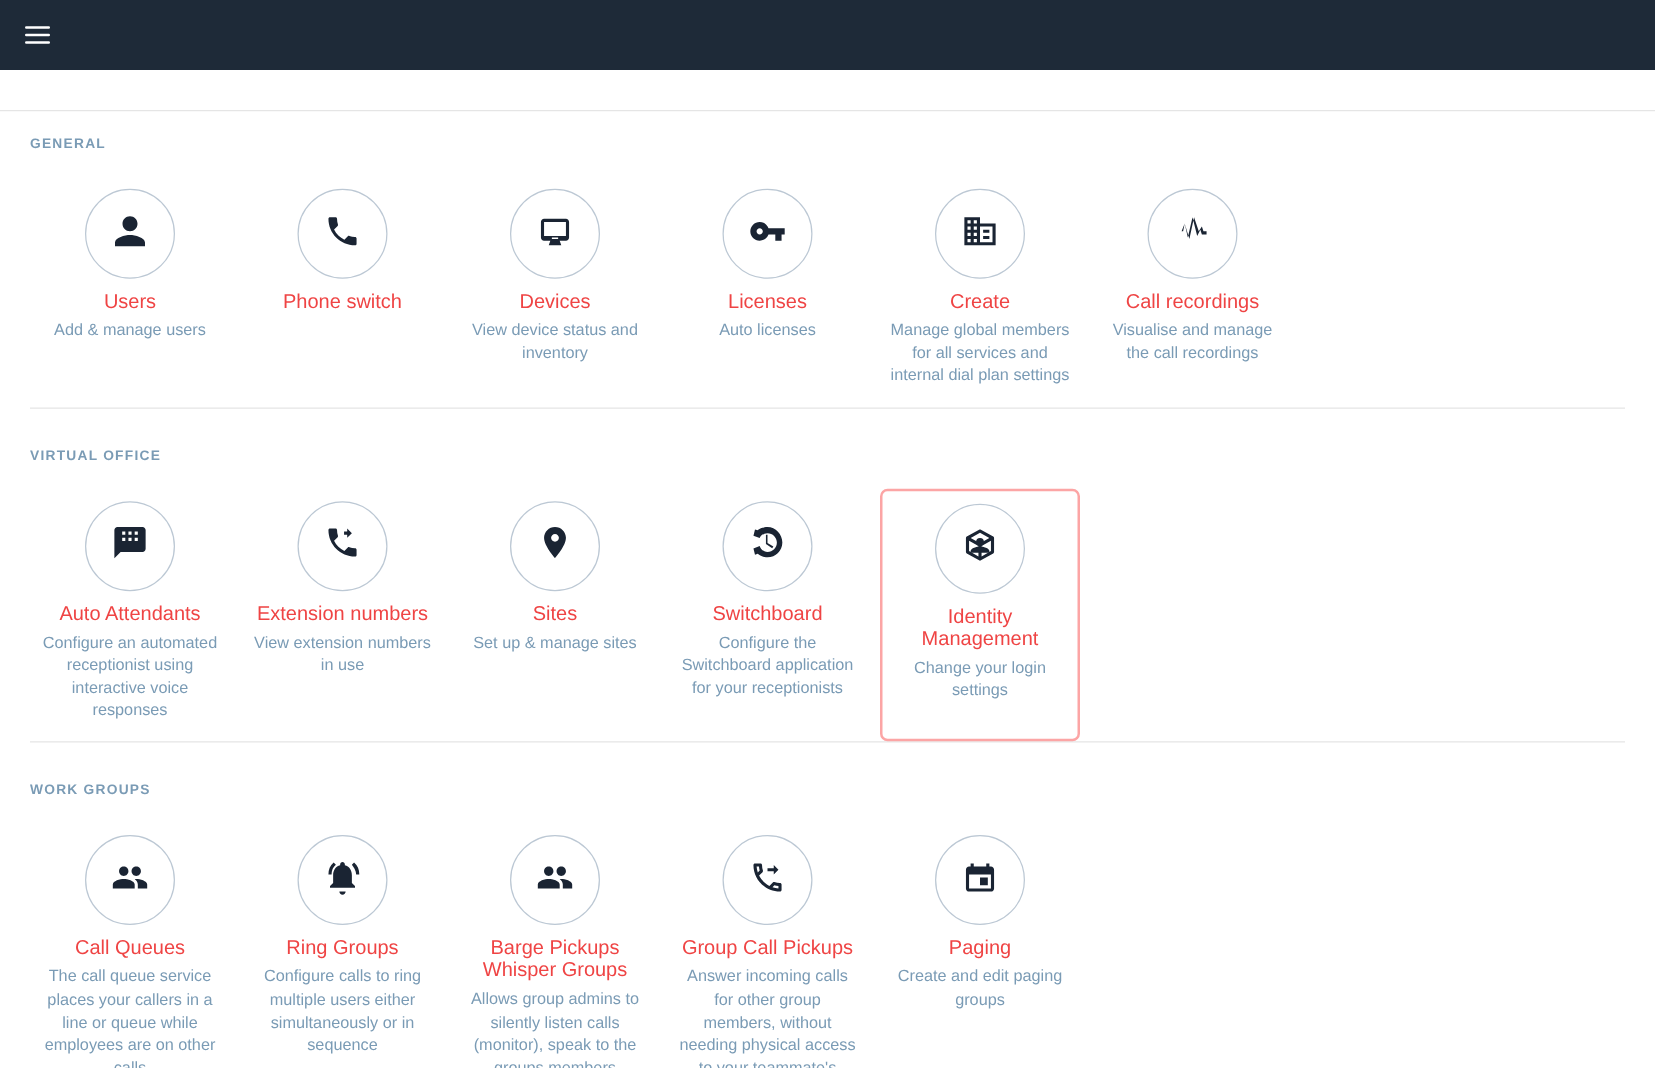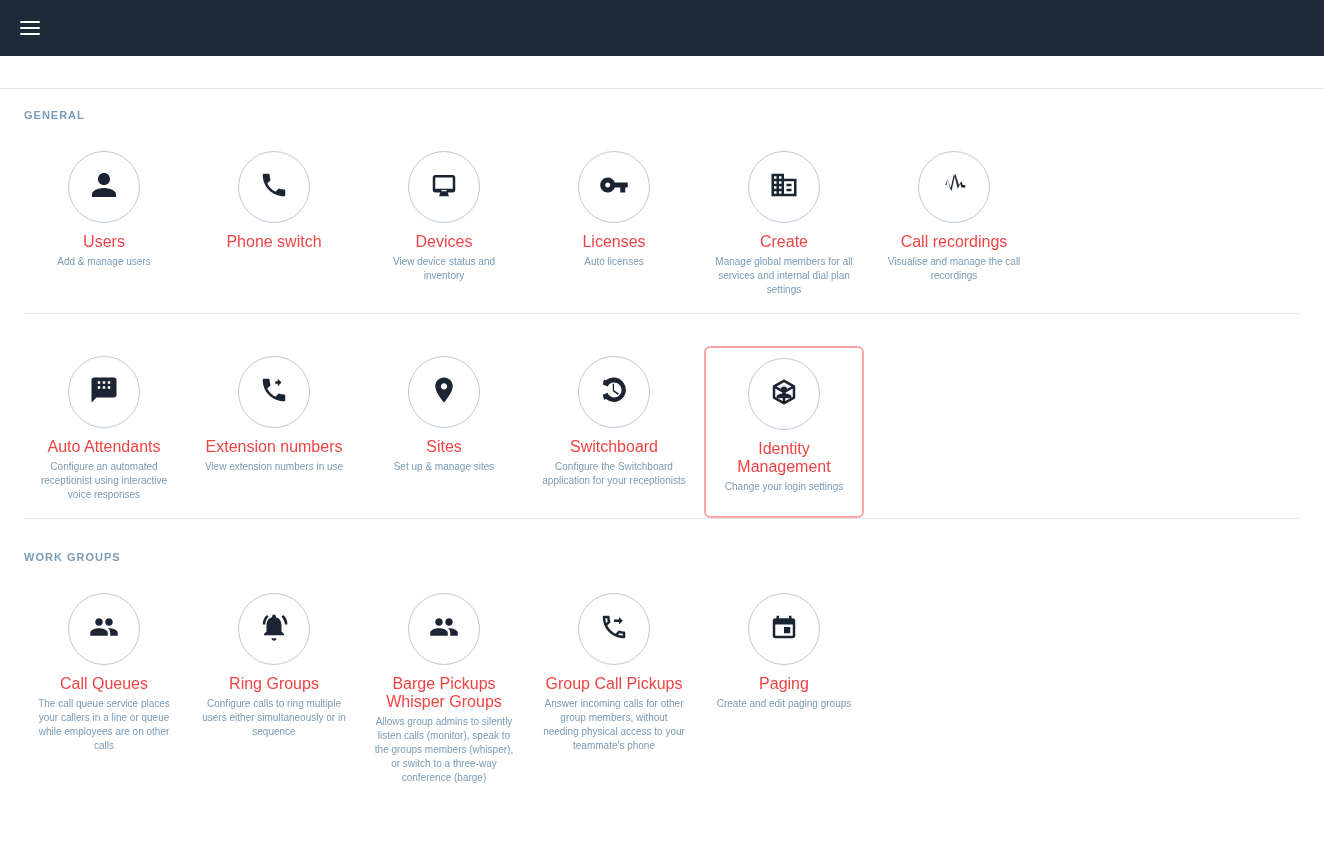--- a/index.html
+++ b/index.html
@@ -74,21 +74,21 @@
       background: #fff;
     }
     .icon-circle svg {
       width: 30px; height: 30px; fill: #1a2433;
     }
 
     .icon-name {
       font-size: 16px; font-weight: 400; color: #ef4444; text-align: center; margin-bottom: 4px;
     }
     .icon-desc {
-      font-size: 10px; color: #7a9bb5; text-align: center; line-height: 1.4;
+      font-size: 13px; color: #7a9bb5; text-align: center; line-height: 1.4;
     }
   </style>
 </head>
 <body>
 
 <header class="header">
   <div class="header-menu-icon">
     <span></span>
       <span></span>
       <span></span>
@@ -157,20 +157,21 @@
                 <path d="M3 12h2l2-5 3 10 3-14 3 9 2-3 1 3h2v2h-3l-1-3-2 4-3-12-3 13-2-9-1 5H3v-2z"></path>
               </svg></span>
           </div>
           <div class="icon-name">Call recordings</div>
           <div class="icon-desc">Visualise and manage the call recordings</div>
         </div>
       </div>
       <hr class="section-divider">
     </div>
     <div class="section">
+      <div class="section-label">VIRTUAL OFFICE</div>
       <div class="icon-grid">
         <div class="icon-item">
           <div class="icon-circle">
             <span><svg viewBox="0 0 24 24" xmlns="http://www.w3.org/2000/svg">
                 <path d="M20 2H4c-1.1 0-2 .9-2 2v18l4-4h14c1.1 0 2-.9 2-2V4c0-1.1-.9-2-2-2zm-7 9h-2V9h2v2zm0-4h-2V5h2v2zm4 4h-2V9h2v2zm0-4h-2V5h2v2zm-8 4H7V9h2v2zm0-4H7V5h2v2z"></path>
               </svg></span>
           </div>
           <div class="icon-name">Auto Attendants</div>
           <div class="icon-desc">Configure an automated receptionist using interactive voice responses</div>
         </div>

